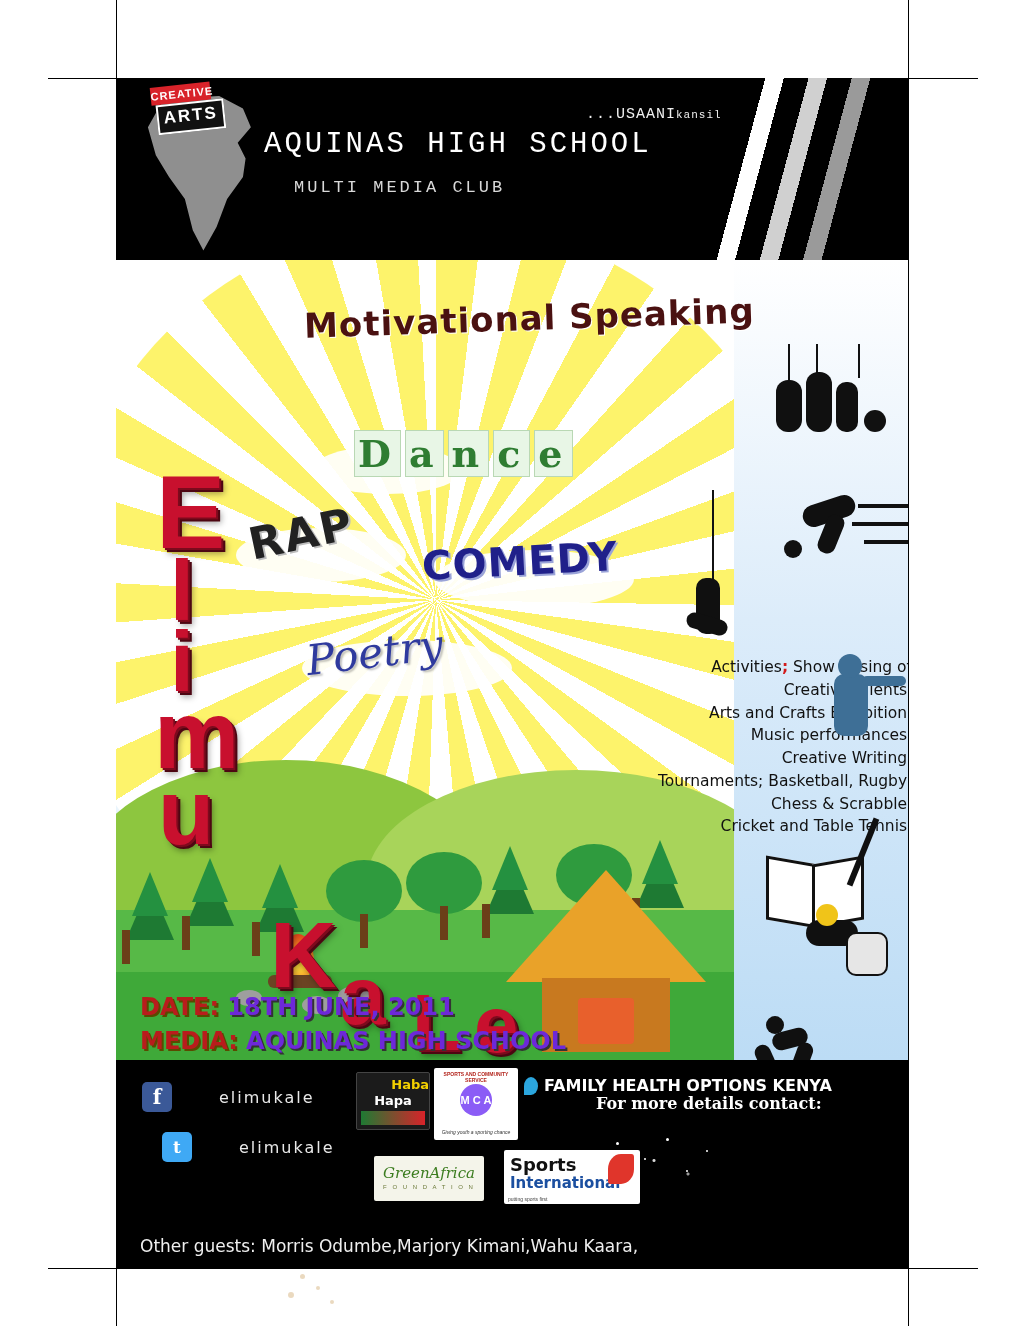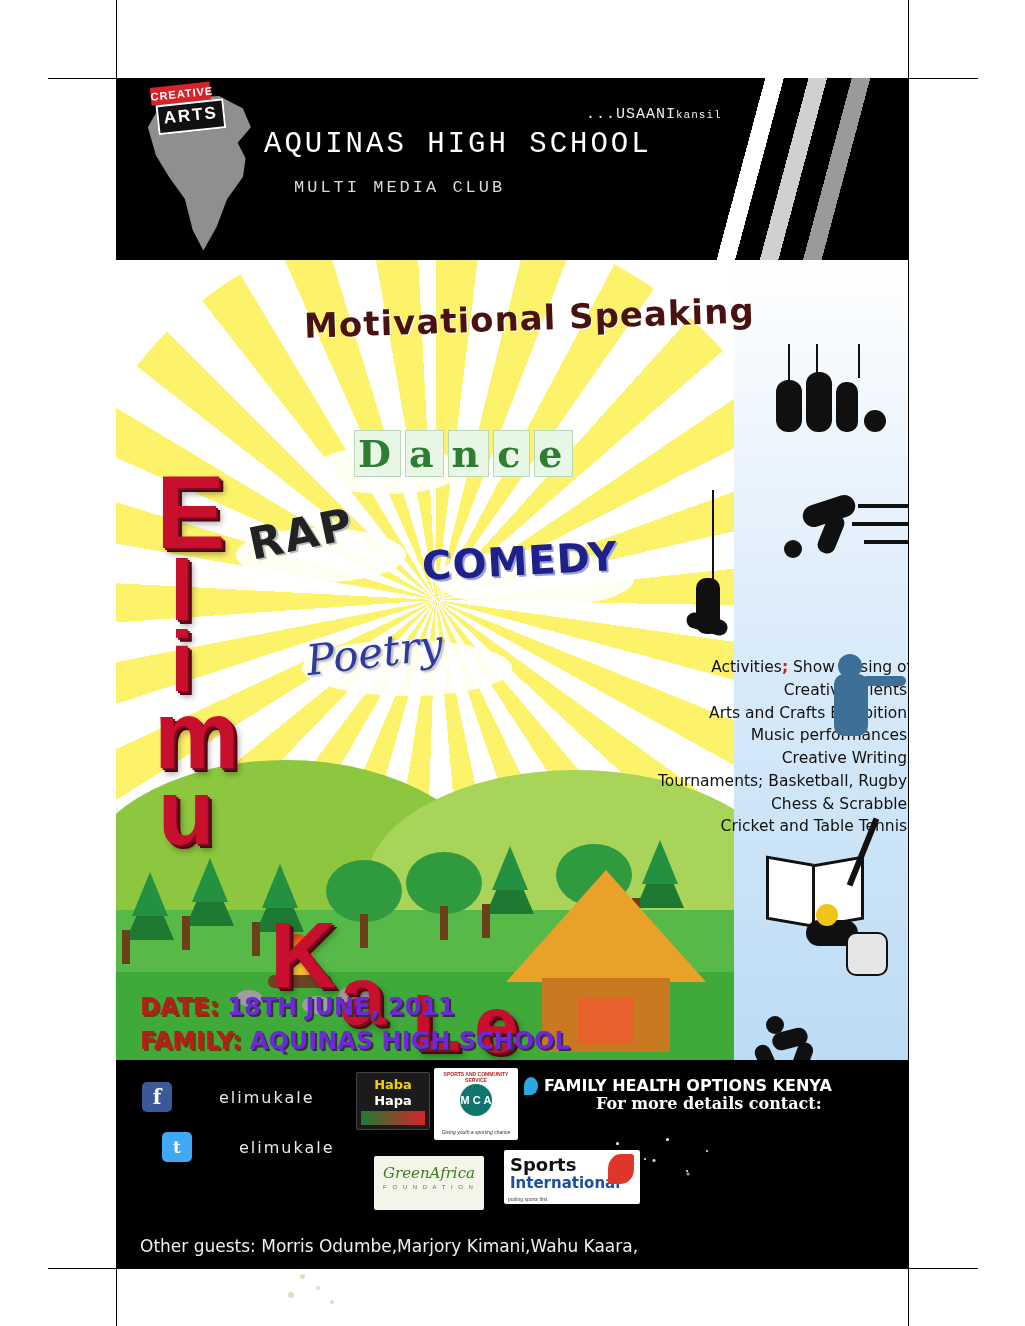--- a/index.html
+++ b/index.html
@@ -317,21 +317,21 @@
       <div class="sil" style="left:642px;top:784px;width:16px;height:32px;border-radius:8px;transform:rotate(-24deg);"></div>
       <div class="sil" style="left:650px;top:756px;width:18px;height:18px;border-radius:50%;"></div>
     </div>
 
     <div class="details">
       <div>
         <span class="k">DATE:</span>
         <span class="v">18TH JUNE, 2011</span>
       </div>
       <div>
-        <span class="k">FAMILY:</span>
+        <span class="k">MEDIA:</span>
         <span class="v">AQUINAS HIGH SCHOOL</span>
       </div>
       <div>
         
         
       </div>
     </div>
   </div>
 
   <div class="footer">
@@ -339,49 +339,49 @@
     <div class="fb-row">
       <div class="sq-icon fb">f</div>
       <div class="handle">elimukale</div>
     </div>
     <div class="tw-row">
       <div class="sq-icon tw">t</div>
       <div class="handle">elimukale</div>
     </div>
 
     <div class="logo" style="left:240px;top:12px;width:72px;height:56px;background:#1b1b1b;border:1px solid #444;">
-      <div style="position:absolute;left:0;top:4px;width:100%;text-align:center;font-family:'DejaVu Sans',sans-serif;font-weight:bold;font-size:13px;color:#f3d000;">
+      <div style="position:absolute;left:0;top:4px;width:100%;text-align:right;font-family:'DejaVu Sans',sans-serif;font-weight:bold;font-size:13px;color:#f3d000;">
         <span>Haba</span>
       </div>
       <div style="position:absolute;left:0;top:20px;width:100%;text-align:center;font-family:'DejaVu Sans',sans-serif;font-weight:bold;font-size:13px;color:#fff;">
         <span>Hapa</span>
       </div>
       <div style="position:absolute;left:4px;bottom:4px;width:64px;height:14px;background:linear-gradient(90deg,#1e7a33,#d8232a);"></div>
     </div>
 
     <div class="logo" style="left:318px;top:8px;width:84px;height:72px;background:#fff;">
       <div style="position:absolute;left:0;top:3px;width:100%;text-align:center;font-size:5px;color:#b3261e;font-weight:bold;">
         <span>SPORTS AND COMMUNITY SERVICE</span>
       </div>
-      <div style="position:absolute;left:26px;top:16px;width:32px;height:32px;border-radius:50%;background:#0f766e;color:#fff;font-size:11px;font-weight:bold;text-align:center;line-height:32px;">
+      <div style="position:absolute;left:26px;top:16px;width:32px;height:32px;border-radius:50%;background:#8b5cf6;color:#fff;font-size:11px;font-weight:bold;text-align:center;line-height:32px;">
         <span>M C A</span>
       </div>
       <div style="position:absolute;left:0;bottom:5px;width:100%;text-align:center;font-size:5px;color:#333;font-style:italic;">
         <span>Giving youth a sporting chance</span>
       </div>
     </div>
 
     <div style="position:absolute;left:408px;top:16px;display:flex;align-items:center;gap:6px;">
       <div style="width:14px;height:18px;background:#2ba6de;border-radius:50% 50% 50% 0;"></div>
       <div style="color:#fff;font-family:'DejaVu Sans',sans-serif;font-weight:bold;font-size:16px;">
         <span>FAMILY HEALTH OPTIONS KENYA</span>
       </div>
     </div>
 
-    <div class="logo" style="left:258px;top:96px;width:110px;height:54px;background:#f4f4ea;">
+    <div class="logo" style="left:258px;top:96px;width:110px;height:45px;background:#f4f4ea;">
       <div style="position:absolute;left:0;top:8px;width:100%;text-align:center;font-family:'DejaVu Serif',serif;font-style:italic;font-size:15px;color:#3b7c1f;">
         <span>GreenAfrica</span>
       </div>
       <div style="position:absolute;left:0;top:28px;width:100%;text-align:center;font-size:6px;letter-spacing:2px;color:#6c7a3a;">
         <span>F O U N D A T I O N</span>
       </div>
     </div>
 
     <div class="logo" style="left:388px;top:90px;width:136px;height:54px;background:#ffffff;">
       <div style="position:absolute;left:6px;top:4px;font-family:'DejaVu Sans',sans-serif;font-weight:bold;font-size:18px;color:#111;">

